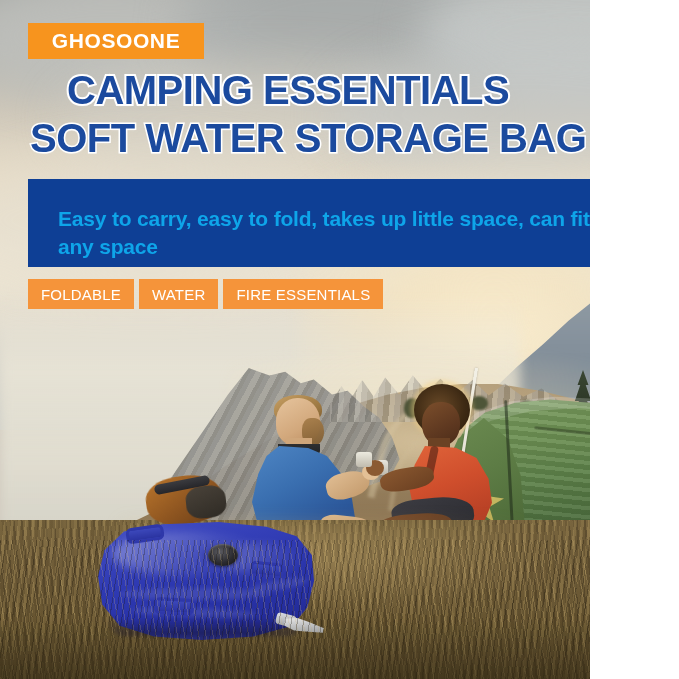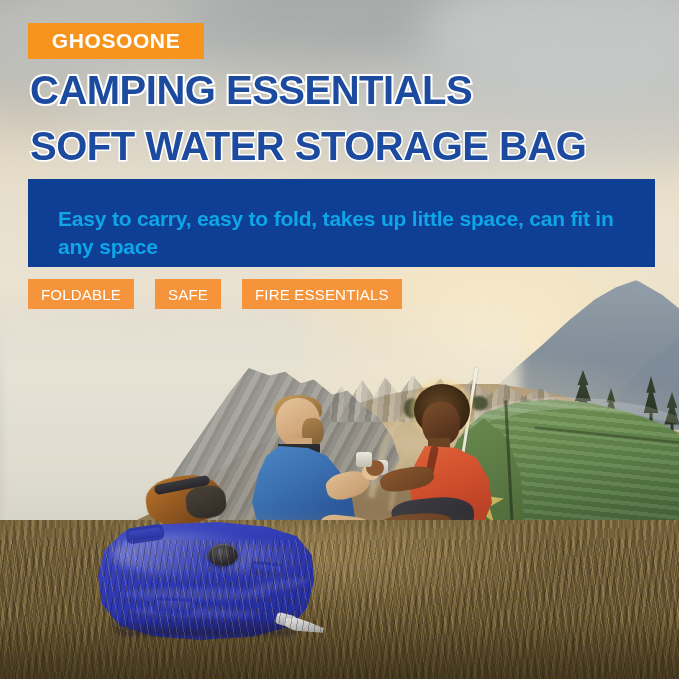--- a/index.html
+++ b/index.html
@@ -1,20 +1,20 @@
 <!DOCTYPE html>
 <html><head>
 <meta charset="utf-8">
 <style>
   html,body{margin:0;padding:0;background:#fff;}
   body{font-family:"Liberation Sans",sans-serif;}
 
   .poster{
     position:relative;
-    width:679px;height:679px;
+    width:590px;height:679px;
     overflow:hidden;
     background:#cfc8bd;
   }
 
   
   .photo{position:absolute;inset:0;overflow:hidden;}
 
   
   .sky{
     position:absolute;left:0;top:0;width:679px;height:430px;
@@ -389,43 +389,44 @@
     position:absolute;left:30px;top:70px;width:620px;
     font-family:"Liberation Sans",sans-serif;
     line-height:1.0;
   }
   .headline .l1{
     display:block;font-size:40px;font-weight:bold;letter-spacing:-.5px;
     color:#1b4a9e;
     -webkit-text-stroke:4px #ffffff;
     paint-order:stroke fill;
     text-shadow:0 1px 2px rgba(255,255,255,.9);
+    margin-left:37px;
   }
   .headline .l2{
     display:block;font-size:40px;font-weight:bold;letter-spacing:-.5px;
-    color:#1b4a9e;margin-top:16px;
+    color:#1b4a9e;margin-top:8px;
     -webkit-text-stroke:3px #ffffff;
     paint-order:stroke fill;
     text-shadow:0 1px 2px rgba(255,255,255,.9);
   }
 
   .desc-box{
     position:absolute;left:28px;top:179px;width:627px;height:88px;
     background:#0e3f95;
     box-sizing:border-box;
     padding:12px 16px 0 16px;
   }
   .desc-box p{
     margin:14px;color:#0ea5e9;font-weight:bold;font-size:21px;line-height:1.32;
     font-family:"Liberation Sans",sans-serif;letter-spacing:-.2px;
   }
 
   .tags{
     position:absolute;left:28px;top:279px;height:30px;
-    display:flex;align-items:stretch;gap:21px;
+    display:flex;align-items:stretch;gap:5px;
   }
   .tag{
     background:#f5943a;
     display:flex;align-items:center;justify-content:center;
     padding:0 13px;
     color:#ffffff;font-size:15px;font-weight:normal;letter-spacing:.2px;
     font-family:"Liberation Sans",sans-serif;
     white-space:nowrap;
   }
 </style>
@@ -541,17 +542,17 @@
     <span class="l1">CAMPING ESSENTIALS</span>
     <span class="l2">SOFT WATER STORAGE BAG</span>
   </div>
 
   <div class="desc-box">
     <p>Easy to carry, easy to fold, takes up little space, can fit in any space</p>
   </div>
 
   <div class="tags">
     <div class="tag">FOLDABLE</div>
-    <div class="tag">SAFE</div>
+    <div class="tag">WATER</div>
     <div class="tag">FIRE ESSENTIALS</div>
   </div>
 
 </div>
 
 </body></html>

